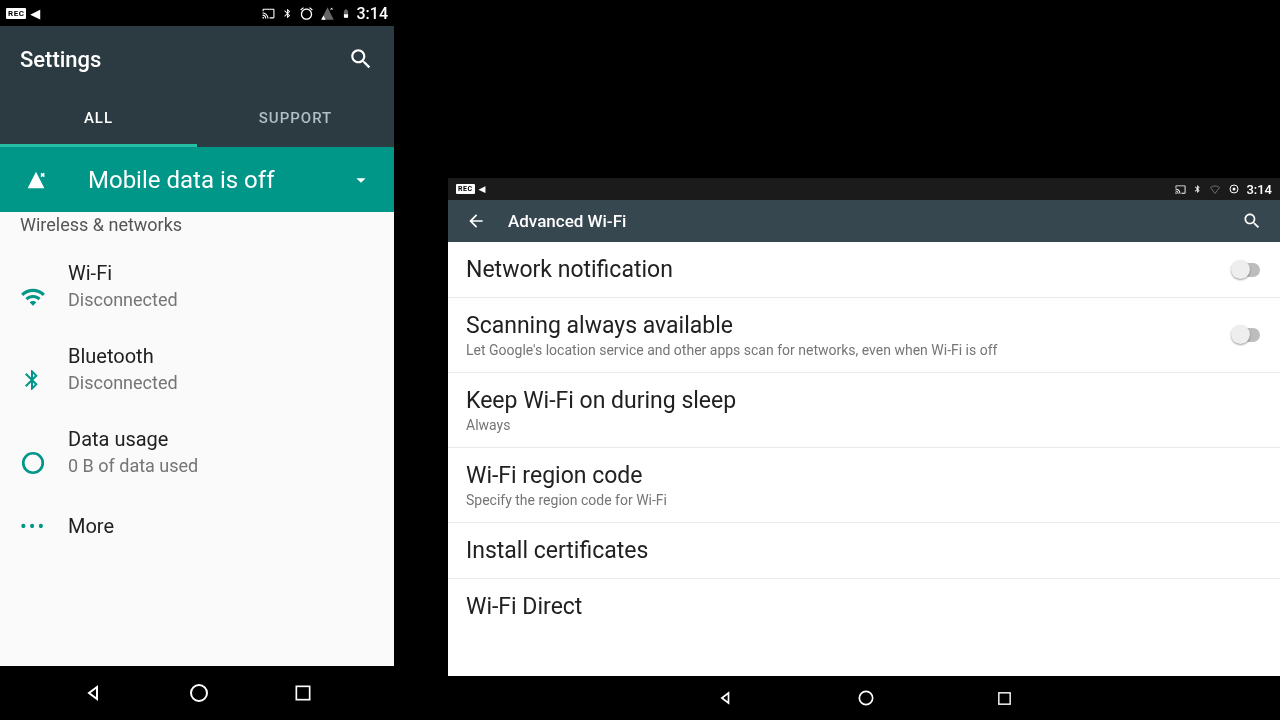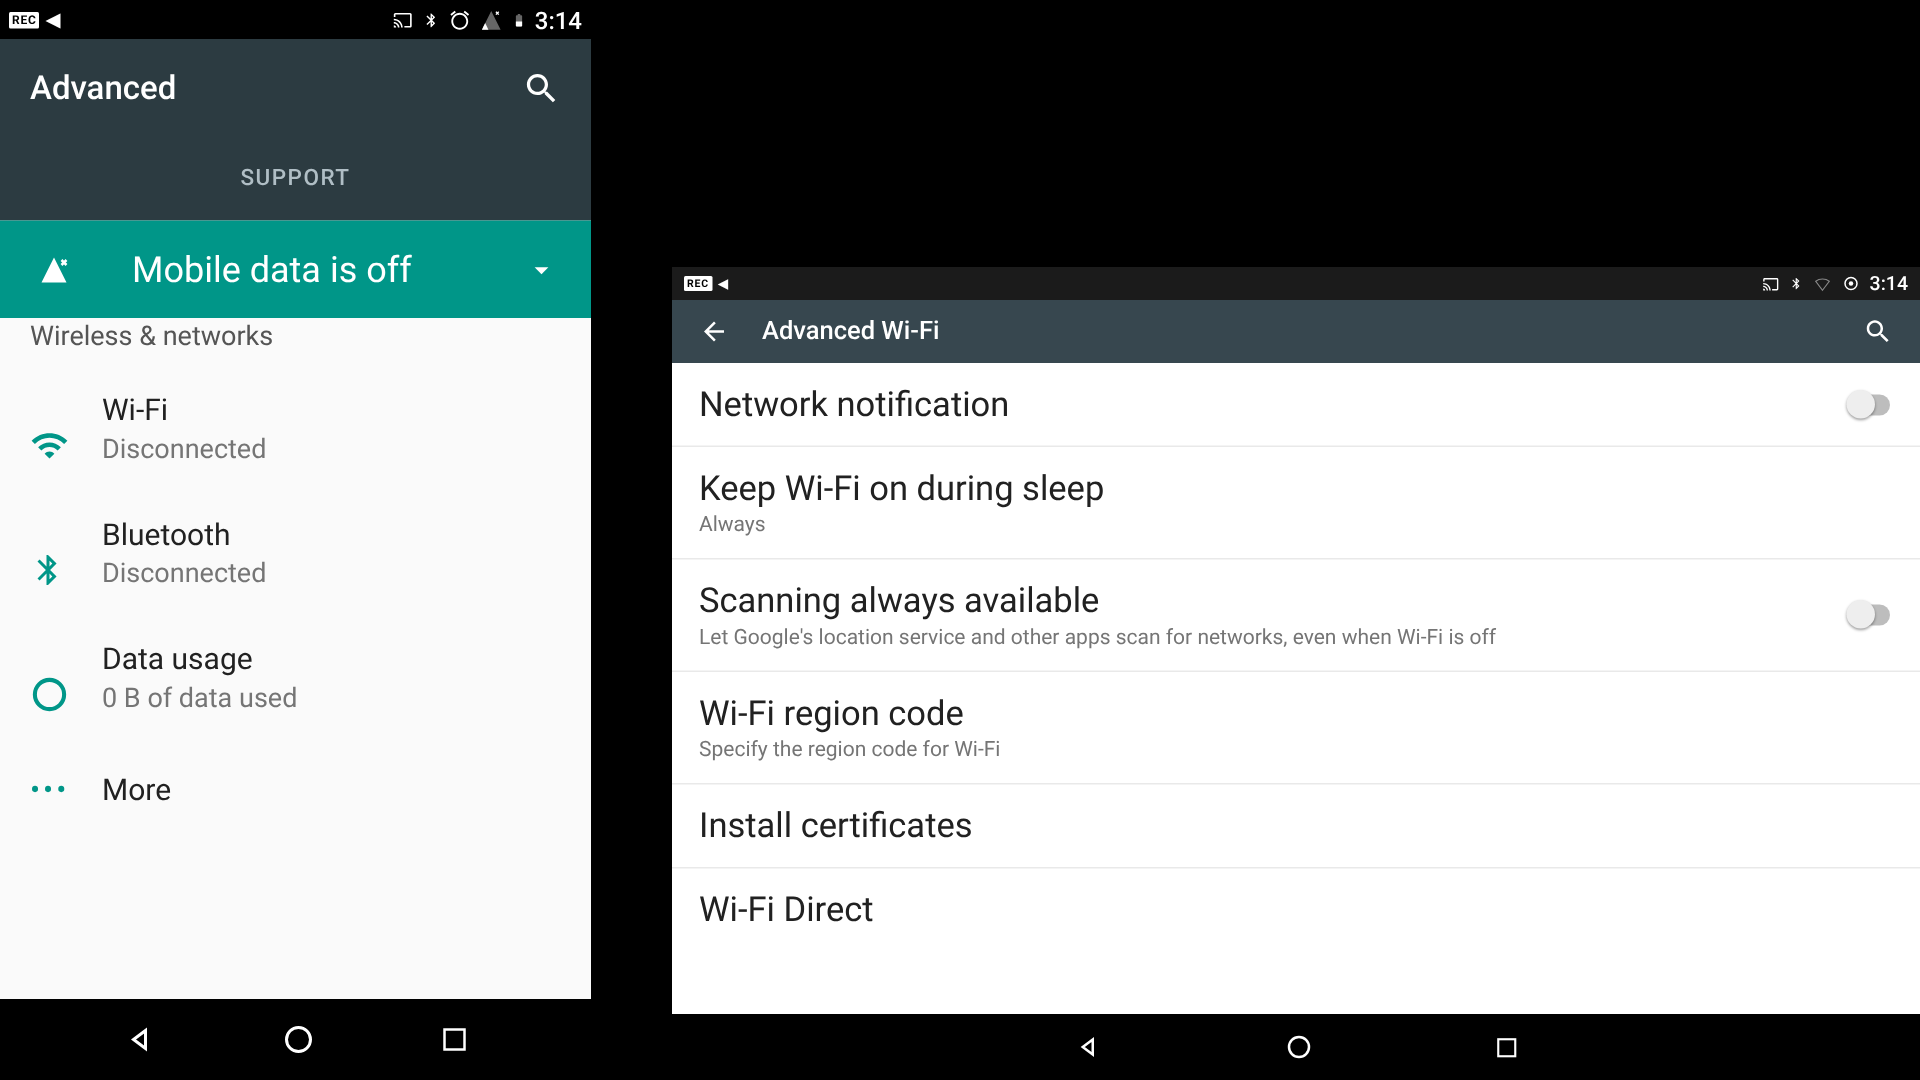--- a/index.html
+++ b/index.html
@@ -93,29 +93,30 @@
         <svg width="10" height="15" viewBox="0 0 24 24" fill="#fff">
             <path d="M15.67 4H14V2h-4v2H8.33C7.6 4 7 4.6 7 5.33v15.33C7 21.4 7.6 22 8.33 22h7.33c.74 0 1.34-.6 1.34-1.33V5.33C17 4.6 16.4 4 15.67 4z" fill-opacity="0.4"></path>
             <path d="M7 14v6.67C7 21.4 7.6 22 8.33 22h7.33c.74 0 1.34-.6 1.34-1.33V14H7z"></path>
           </svg>
       </span>
       <span style="font-size:16px;">3:14</span>
     </div>
   </div>
 
   <div class="appbar-l">
-    <div class="title">Advanced</div>
+    <div class="title">Settings</div>
     <div class="search">
       <svg width="26" height="26" viewBox="0 0 24 24">
           <path d="M15.5 14h-.79l-.28-.27C15.41 12.59 16 11.11 16 9.5 16 5.91 13.09 3 9.5 3S3 5.91 3 9.5 5.91 16 9.5 16c1.61 0 3.09-.59 4.23-1.57l.27.28v.79l5 4.99L20.49 19l-4.99-5zm-6 0C7.01 14 5 11.99 5 9.5S7.01 5 9.5 5 14 7.01 14 9.5 11.99 14 9.5 14z"></path>
         </svg>
     </div>
   </div>
 
   <div class="tabs">
+    <div class="tab active">ALL</div>
     <div class="tab">SUPPORT</div>
   </div>
 
   <div class="banner">
     <span class="banner-icon">
       <svg width="20" height="20" viewBox="0 0 24 24" fill="#fff">
           <path d="M2 22h20L12 2 2 22z" fill="#fff"></path>
           <path d="M18 4l4 4m0-4l-4 4" stroke="#fff" stroke-width="2"></path>
         </svg>
     </span>
@@ -244,35 +245,35 @@
 
     <div class="item-r">
       <div class="txt">
         <div class="primary">Network notification</div>
       </div>
       <div class="switch"></div>
     </div>
 
     <div class="item-r">
       <div class="txt">
+        <div class="primary">Scanning always available</div>
+        <div class="secondary">Let Google's location service and other apps scan for networks, even when Wi-Fi is off</div>
+      </div>
+      <div class="switch"></div>
+    </div>
+
+    <div class="item-r">
+      <div class="txt">
         <div class="primary">Keep Wi-Fi on during sleep</div>
         <div class="secondary">Always</div>
       </div>
     </div>
 
     <div class="item-r">
       <div class="txt">
-        <div class="primary">Scanning always available</div>
-        <div class="secondary">Let Google's location service and other apps scan for networks, even when Wi-Fi is off</div>
-      </div>
-      <div class="switch"></div>
-    </div>
-
-    <div class="item-r">
-      <div class="txt">
         <div class="primary">Wi-Fi region code</div>
         <div class="secondary">Specify the region code for Wi-Fi</div>
       </div>
     </div>
 
     <div class="item-r">
       <div class="txt">
         <div class="primary">Install certificates</div>
       </div>
     </div>

